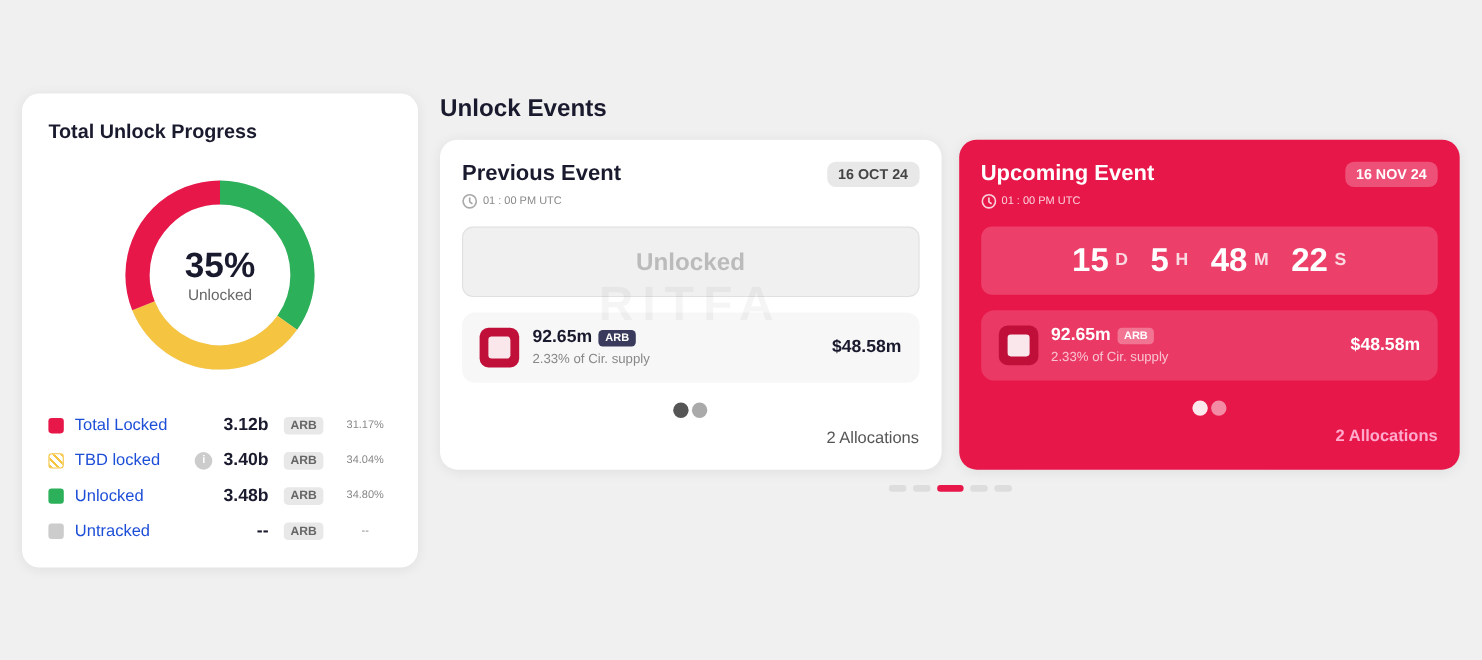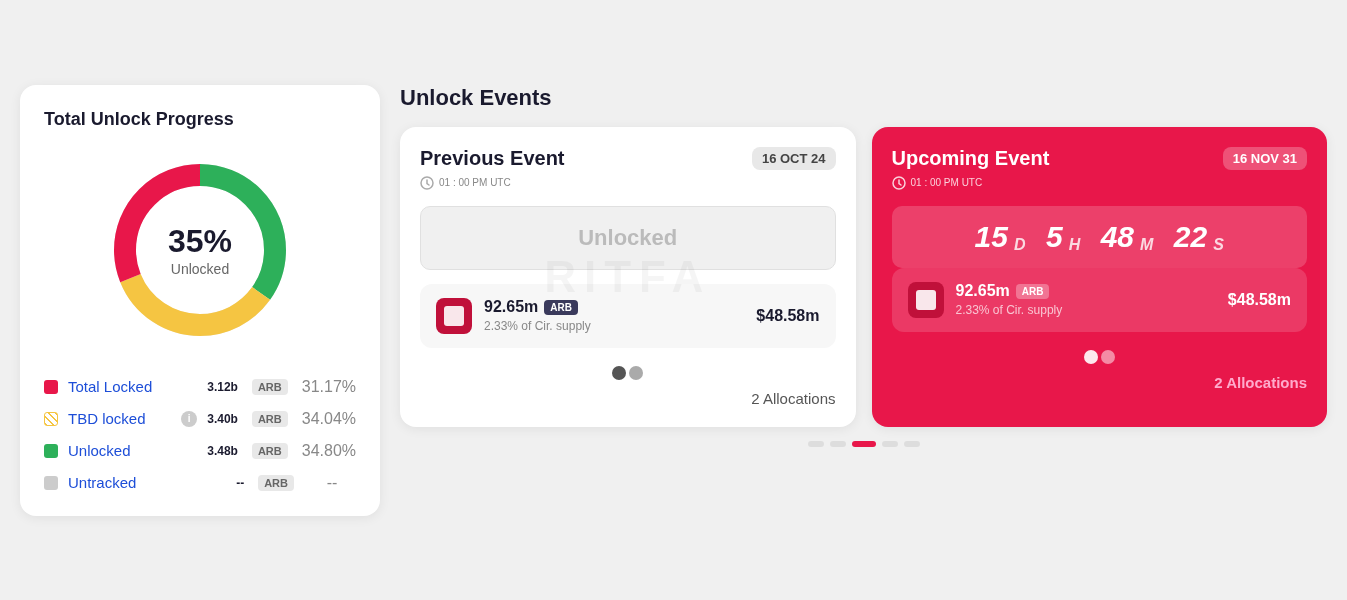--- a/index.html
+++ b/index.html
@@ -95,35 +95,35 @@
         #fff 5px
       );
       border: 1px solid #f5c542;
     }
     .legend-name {
       font-size: 15px;
       color: #1d4ed8;
       flex: 1;
     }
     .legend-value {
-      font-size: 12px;
+      font-size: 16px;
       font-weight: 700;
       color: #1a1a2e;
     }
     .legend-badge {
       background: #e8e8e8;
       color: #666;
       font-size: 11px;
       font-weight: 600;
       padding: 2px 6px;
       border-radius: 4px;
       margin: 0 4px;
     }
     .legend-pct {
-      font-size: 16px;
+      font-size: 10px;
       color: #888;
       min-width: 48px;
       text-align: center;
     }
     .info-icon {
       display: inline-flex;
       align-items: center;
       justify-content: center;
       width: 16px;
       height: 16px;
@@ -218,24 +218,24 @@
       font-weight: 600;
       margin-bottom: 14px;
     }
 
     
     .countdown {
       background: rgba(255,255,255,0.18);
       border-radius: 10px;
       padding: 14px 20px;
       display: flex;
-      align-items: flex-end;
+      align-items: center;
       justify-content: center;
       gap: 6px;
-      font-style: italic;
+      margin-bottom: 14px;
     }
     .countdown-num {
       font-size: 30px;
       font-weight: 800;
       color: #fff;
     }
     .countdown-unit {
       font-size: 16px;
       font-weight: 600;
       color: rgba(255,255,255,0.8);
@@ -493,21 +493,21 @@
             <div class="alloc-dot"></div>
             <div class="alloc-dot" style="background:#aaa;"></div>
           </div>
           <span class="alloc-label">2 Allocations</span>
         </div>
       </div>
 
       <div class="event-card upcoming">
         <div class="event-card-header">
           <span class="event-card-name">Upcoming Event</span>
-          <span class="event-date-badge">16 NOV 31</span>
+          <span class="event-date-badge">16 NOV 24</span>
         </div>
         <div class="event-time">
           <svg width="14" height="14" viewBox="0 0 14 14" fill="none">
             <circle cx="7" cy="7" r="6" stroke="rgba(255,255,255,0.8)" stroke-width="1.5"></circle>
             <path d="M7 4v3.5l2 1.5" stroke="rgba(255,255,255,0.8)" stroke-width="1.5" stroke-linecap="round"></path>
           </svg>
           <span>01 : 00 PM UTC</span>
         </div>
 
         <div class="countdown">

